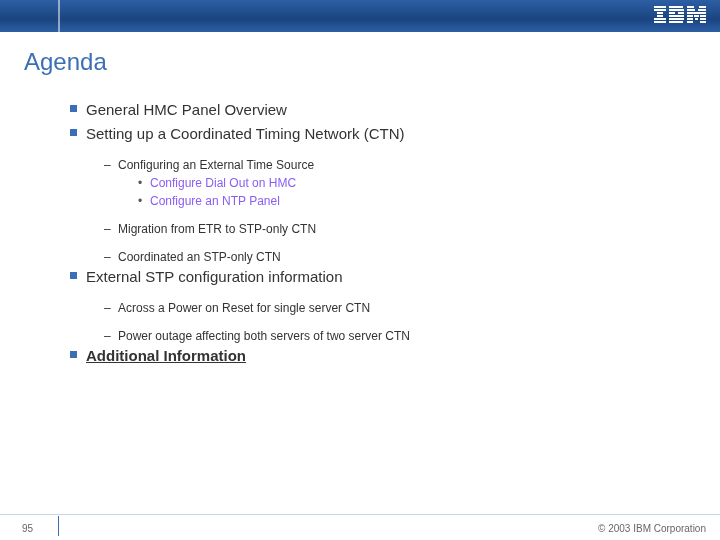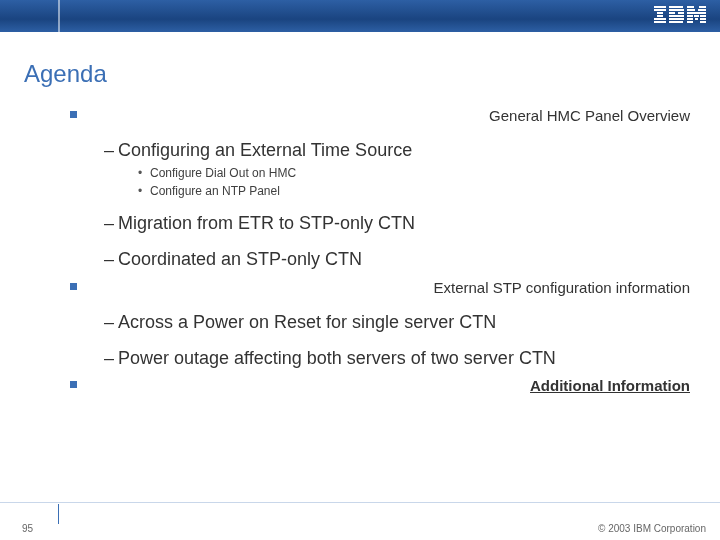--- a/index.html
+++ b/index.html
@@ -33,84 +33,83 @@
     top: 6px;
     right: 14px;
     height: 18px;
     display: flex;
     gap: 1px;
     align-items: center;
   }
   .ibm-logo svg { display:block; }
   .title {
     position: absolute;
-    top: 60px;
+    top: 48px;
     left: 24px;
     font-size: 24px;
     color: #3b6fb5;
     font-weight: normal;
   }
   .content {
     position: absolute;
     top: 100px;
     left: 70px;
     right: 30px;
     font-size: 15px;
     color: #333;
     line-height: 1.35;
   }
   .lvl1 {
-    margin: 6px 0 4px 0;
+    margin: 0 0 4px 0;
     position: relative;
     padding-left: 16px;
-    text-align: right;
   }
   .lvl1 .sqbul {
     position: absolute;
     left: 0;
     top: 5px;
     width: 7px;
     height: 7px;
     background: #3b6fb5;
   }
   .lvl2 {
     margin: 12px 0 2px 34px;
     position: relative;
     padding-left: 14px;
-    font-size: 18px;
+    font-size: 12px;
     color: #333;
   }
   .lvl2::before {
     content: "–";
     position: absolute;
     left: 0;
     top: 0;
     color: #333;
   }
   .lvl3 {
     margin: 2px 0 1px 68px;
     position: relative;
     padding-left: 12px;
     font-size: 12px;
-    color: #404040;
+    color: #8b5cf6;
   }
   .lvl3::before {
     content: "•";
     position: absolute;
     left: 0;
     top: 0;
     color: #555;
   }
   .bold { font-weight: bold; text-decoration: underline; }
   .footer {
     position: absolute;
     bottom: 0;
     left: 0;
     width: 720px;
-    height: 38px;
+    height: 26px;
   }
   .footer-line {
     position: absolute;
     top: 0;
     left: 0;
     width: 720px;
     height: 1px;
     background: #c9d7ea;
   }
   .footer-divider {
@@ -180,20 +179,24 @@
 
 <div class="title">Agenda</div>
 
 <div class="content">
 
   <div class="lvl1">
     <span class="sqbul"></span>
     <span>General HMC Panel Overview</span>
   </div>
 
+  <div class="lvl1">
+    <span class="sqbul"></span>
+    <span>Setting up a Coordinated Timing Network (CTN)</span>
+  </div>
   <div class="lvl2">
     <span>Configuring an External Time Source</span>
   </div>
   <div class="lvl3">
     <span>Configure Dial Out on HMC</span>
   </div>
   <div class="lvl3">
     <span>Configure an NTP Panel</span>
   </div>
   <div class="lvl2">

